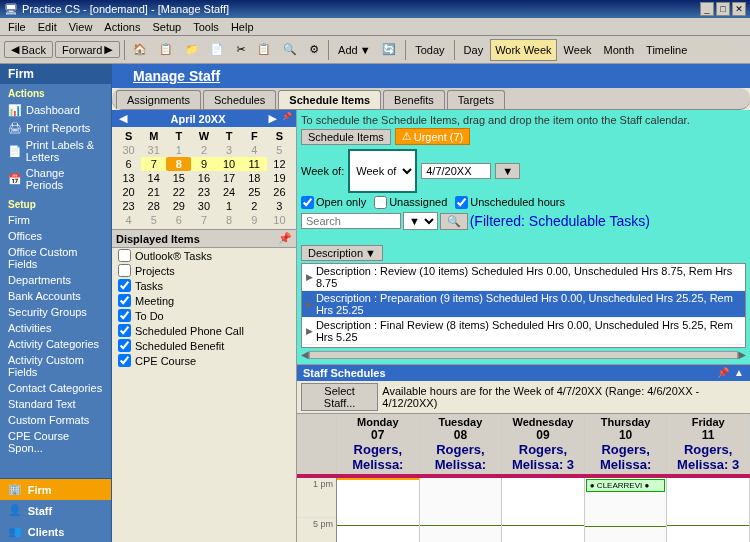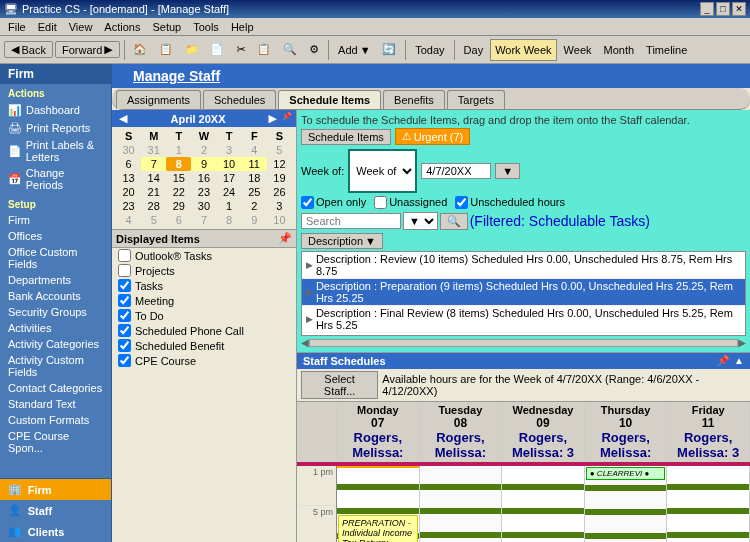--- a/index.html
+++ b/index.html
@@ -75,21 +75,21 @@
     .schedule-items { padding: 4px; border-bottom: 1px solid #999; background: #5eead4; }
     .si-toolbar { display: flex; align-items: center; gap: 4px; margin-bottom: 4px; }
     .si-btn { background: #d4d0c8; border: 1px solid #888; padding: 1px 6px; cursor: pointer; font-size: 11px; display: flex; align-items: center; gap: 2px; }
     .si-urgent { background: #ff9900; border: 1px solid #cc7700; padding: 1px 6px; cursor: pointer; font-size: 11px; display: flex; align-items: center; gap: 2px; color: white; }
     .si-label { font-size: 11px; color: #333; margin-bottom: 2px; }
     .week-row { display: flex; align-items: center; gap: 4px; margin-bottom: 3px; }
     .week-select { border: 2px solid #0f766e; padding: 13px 2px; font-size: 11px; background: white; }
     .week-date { border: 1px solid #888; padding: 1px 4px; font-size: 11px; background: white; width: 70px; }
     .checkrow { display: flex; align-items: center; gap: 8px; margin-bottom: 3px; }
     .checkrow label { font-size: 10px; display: flex; align-items: flex-start; gap: 2px; }
-    .search-row { display: flex; align-items: center; gap: 2px; margin-bottom: 3px; }
+    .search-row { display: flex; align-items: center; gap: 2px; margin-bottom: 15px; }
     .search-input { border: 1px solid #888; padding: 1px 4px; font-size: 11px; background: white; width: 100px; }
     .search-drop { border: 1px solid #888; padding: 1px; font-size: 11px; background: white; }
     .filtered-text { color: #0000cc; font-size: 14px; }
     
     
     .desc-row { display: flex; align-items: center; gap: 2px; margin-bottom: 2px; }
     .desc-btn { background: #d4d0c8; border: 1px solid #888; padding: 1px 6px; cursor: pointer; font-size: 11px; display: flex; align-items: center; gap: 2px; }
     
     
     .task-list { border: 1px solid #888; background: white; font-size: 10px; overflow-y: auto; flex: 1; max-height: 80px; }
@@ -107,21 +107,21 @@
     .cal-grid-header { display: grid; grid-template-columns: 40px repeat(5, 1fr); background: #d4d0c8; border-bottom: 4px solid #be185d; }
     .cal-col-header { padding: 2px 4px; border-right: 1px solid #ccc; font-size: 10px; font-weight: bold; text-align: center; }
     .cal-col-header .day-name { color: #000; }
     .cal-col-header .day-num { font-size: 12px; font-weight: bold; }
     .cal-col-header .staff-name { color: #000080; font-size: 13px; }
     .cal-body { flex: 1; display: grid; grid-template-columns: 40px repeat(5, 1fr); overflow-y: auto; }
     .time-col { border-right: 1px solid #888; }
     .time-slot { height: 40px; border-bottom: 1px solid #e0e0e0; display: flex; align-items: flex-start; justify-content: flex-end; padding-right: 3px; color: #666; font-size: 9px; padding-top: 1px; }
     .day-col { border-right: 1px solid #ccc; position: relative; background: white; }
     .day-col:nth-child(odd) { background: #fafafa; }
-    .day-cell { height: 24px; border-bottom: 6px solid #4d7c0f; font-style: italic; }
+    .day-cell { height: 48px; border-bottom: 1px solid #4d7c0f; }
     .clearrev { background: #ccffcc; border: 1px solid #00aa00; padding: 1px 3px; font-size: 8px; margin: 1px; }
     .prep-event { background: #ffffa0; border: 1px solid #cccc00; padding: 2px 3px; font-size: 9px; margin: 1px; }
     
     .pin-icon { font-size: 8px; }
     .scroll-btn { background: none; border: none; cursor: pointer; font-size: 10px; color: #666; }
   </style>
 </head>
 <body>
 
 <div class="title-bar">

